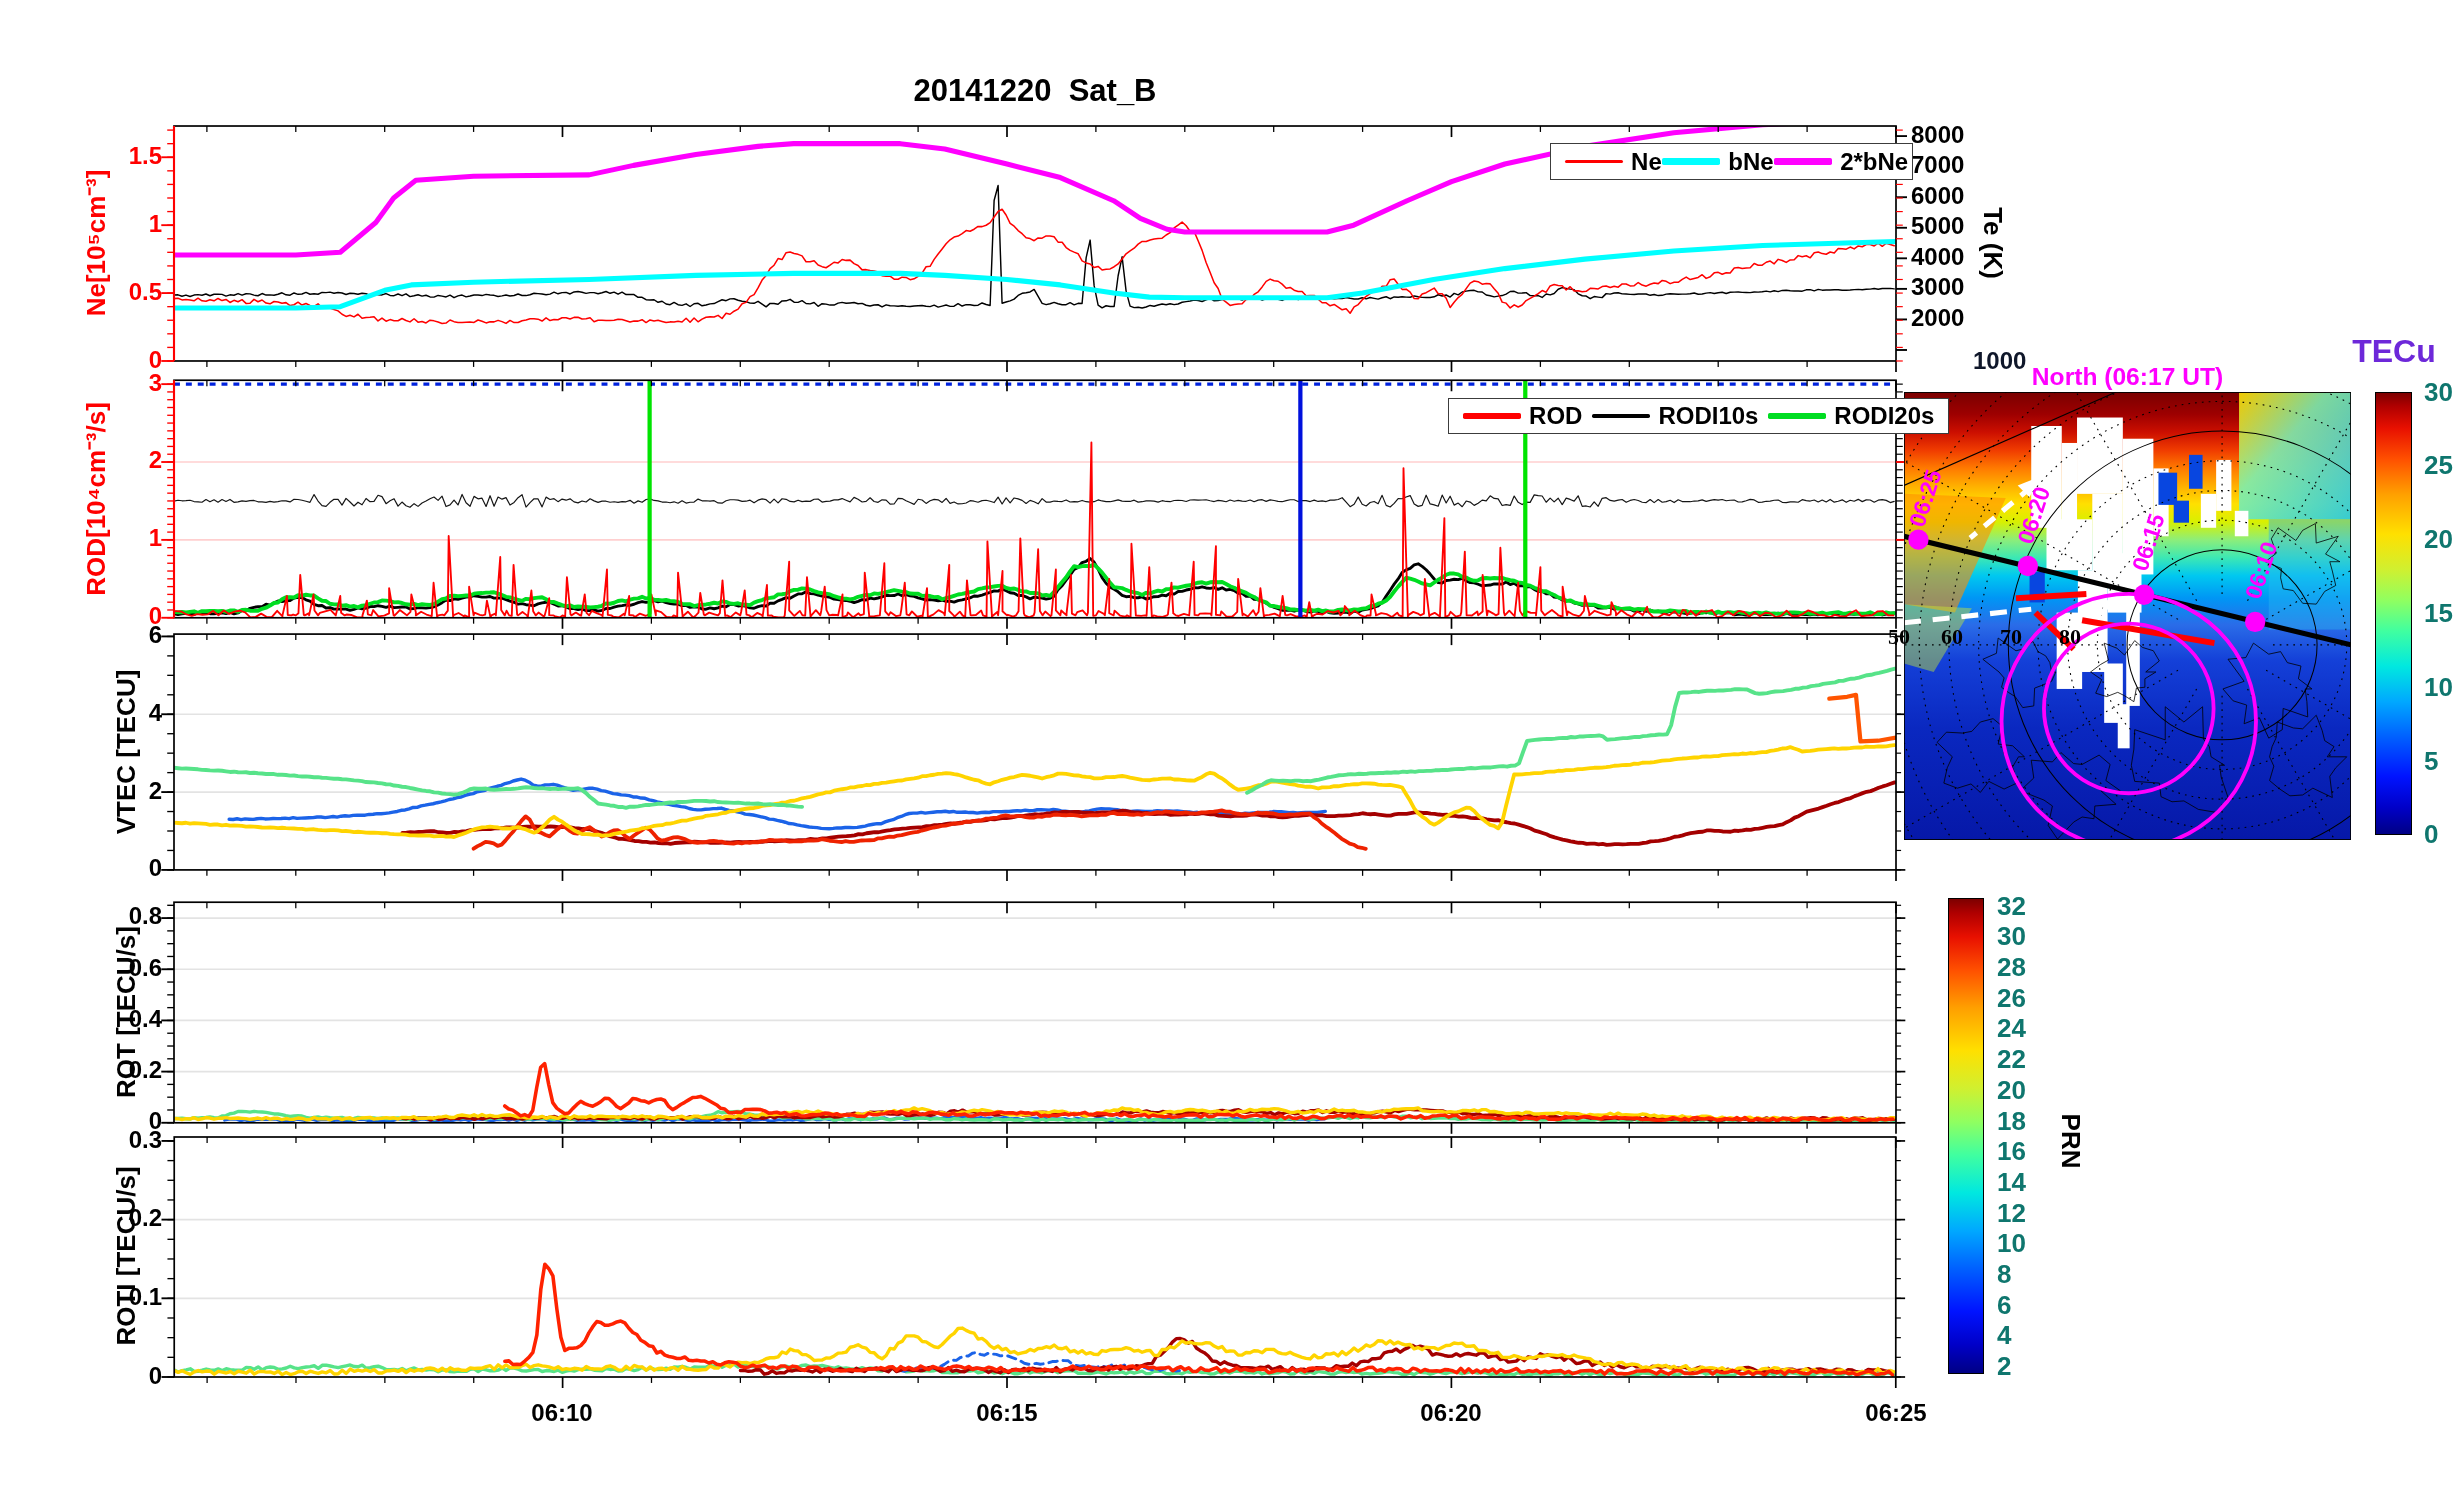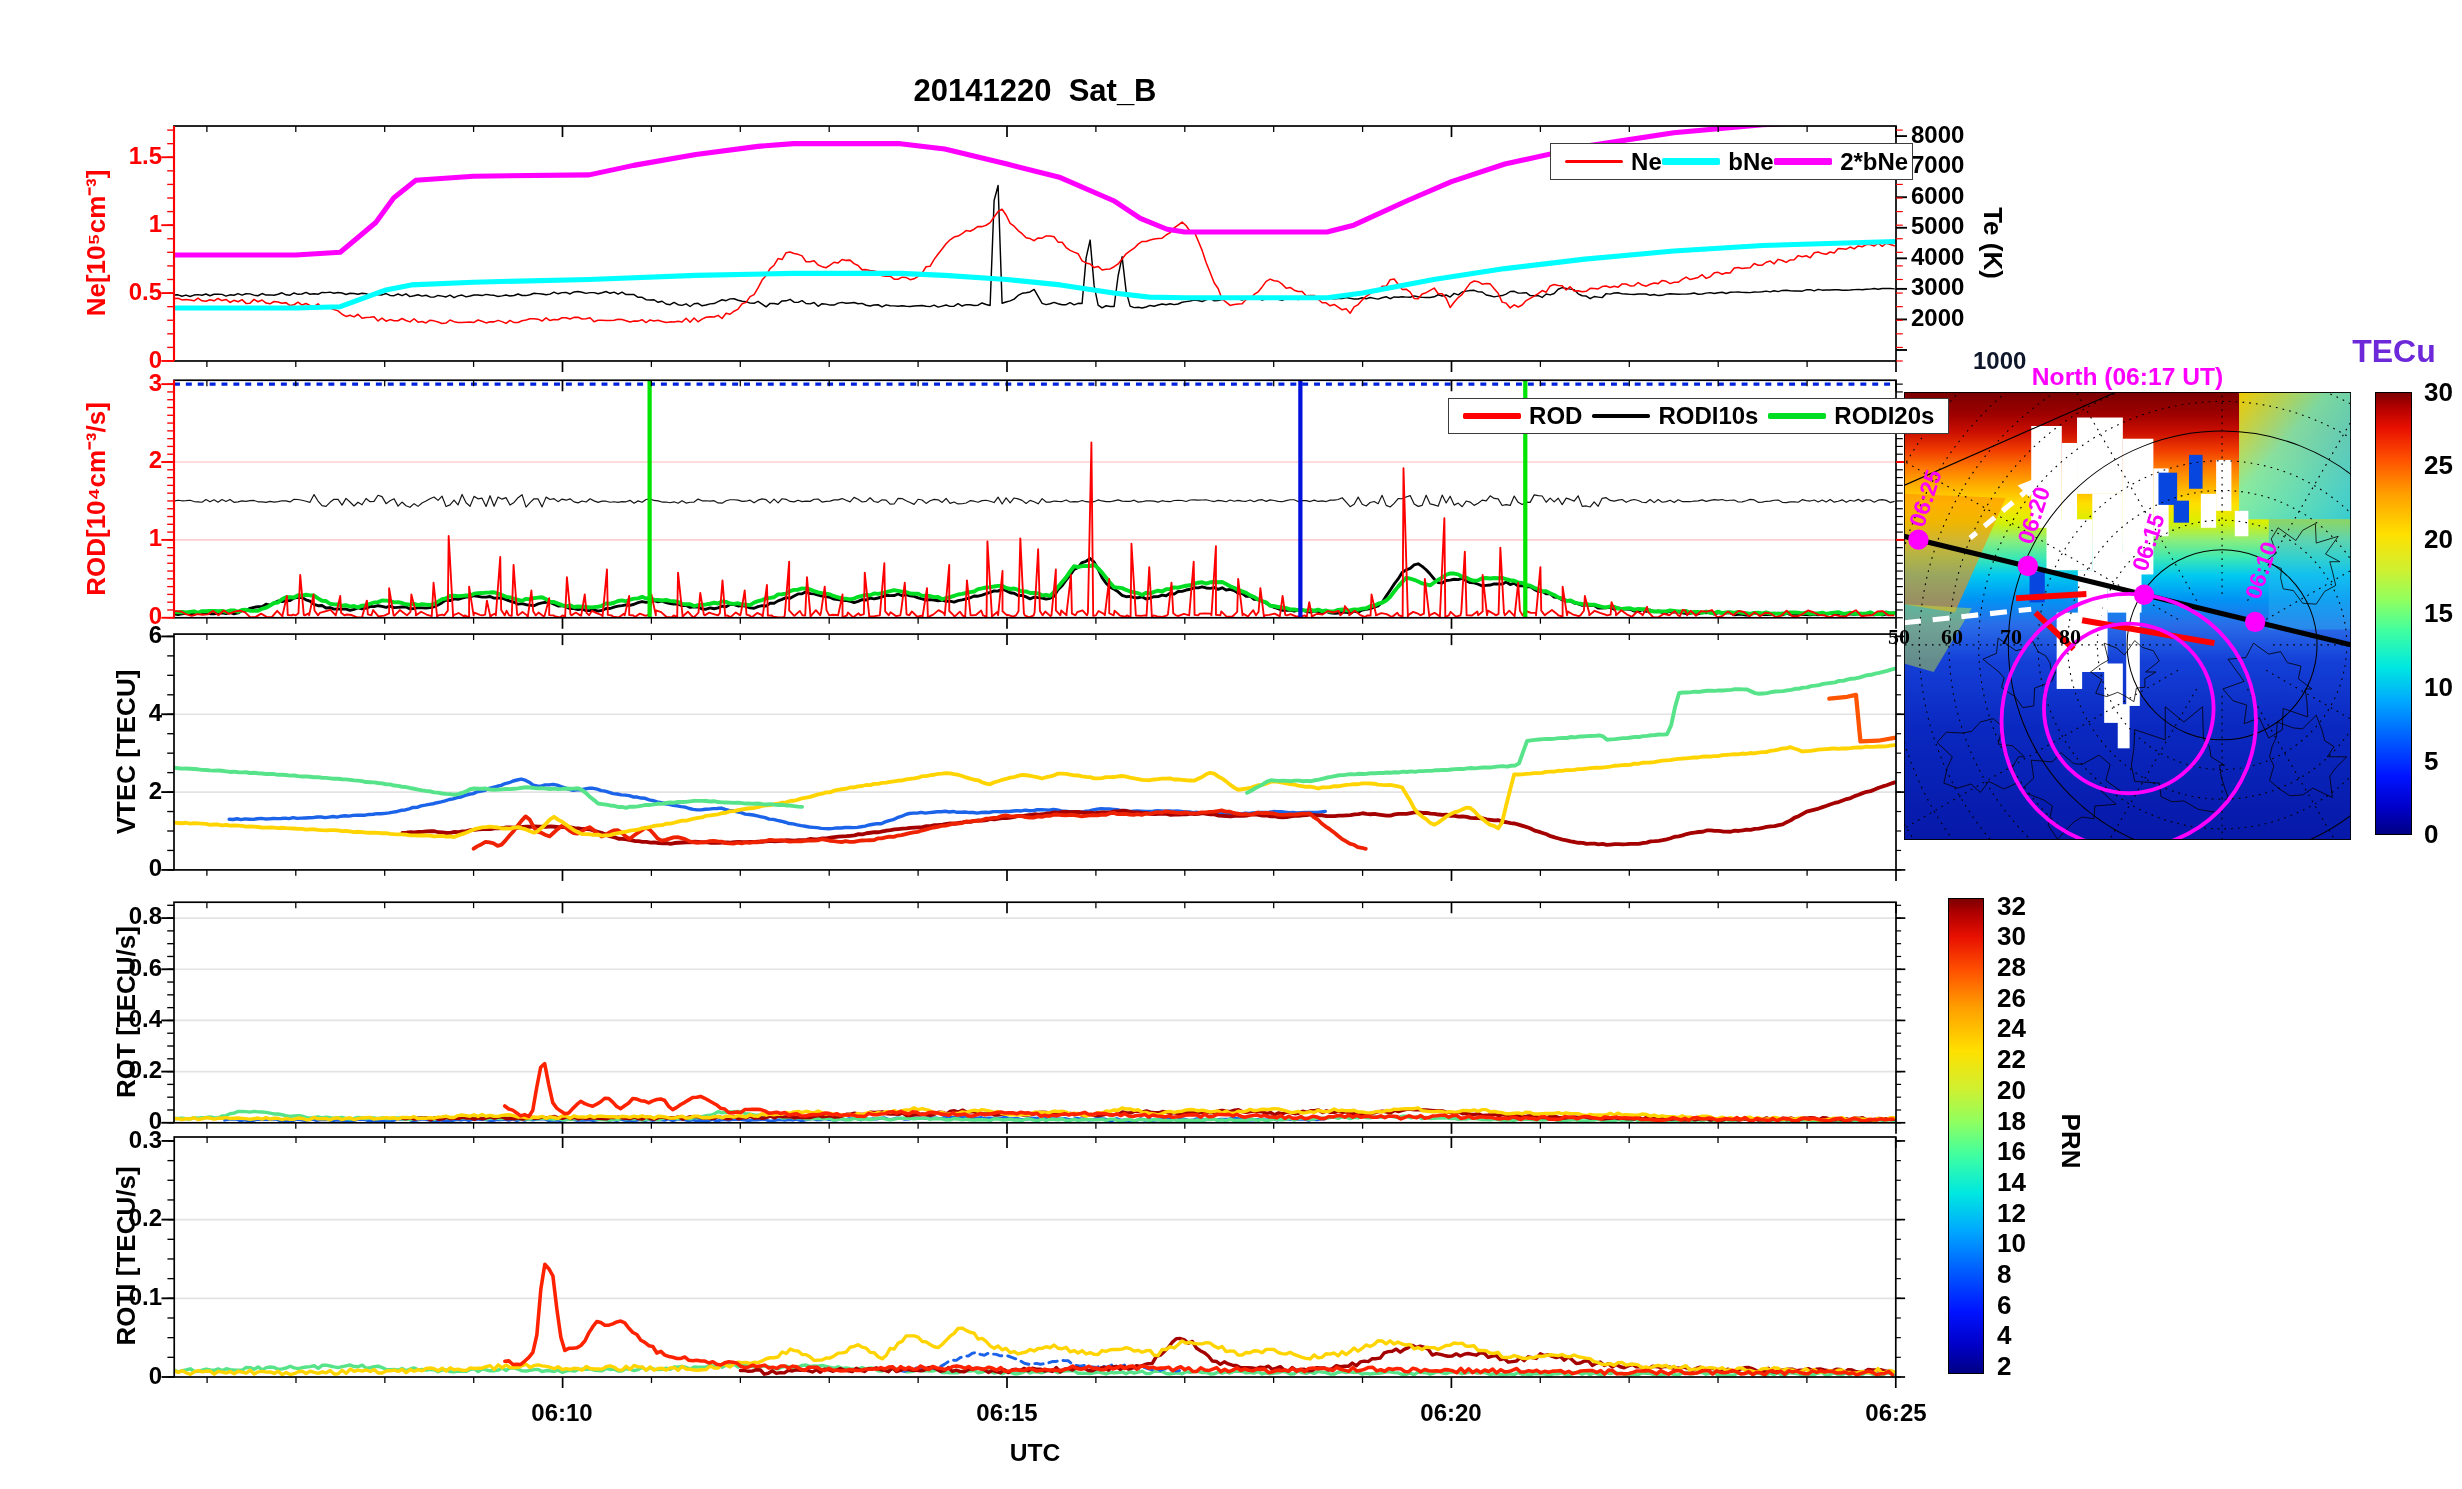--- a/index.html
+++ b/index.html
@@ -28,21 +28,21 @@
     background:linear-gradient(to top,
       #000085 0%, #0000c8 6%, #0013ff 13%, #0060ff 22%, #00a8ff 30%, #00e8e0 38%,
       #40ffa0 46%, #90ff60 53%, #d0f030 60%, #ffe000 68%, #ffa000 77%, #ff5000 85%,
       #e81000 92%, #b00000 97%, #7d0000 100%);}
   #tecu-bar{left:2375px;top:392px;width:37px;height:443px;}
   #prn-bar{left:1948px;top:898px;width:36px;height:476px;}
   .cb-title{position:absolute;left:2339px;top:333px;width:110px;text-align:center;
     font-size:32px;font-weight:700;color:#6d28d9;}
   .prn-label{position:absolute;left:2070px;top:1141px;font-size:26px;font-weight:700;color:#000;
     transform:translate(-50%,-50%) rotate(90deg);}
-  .cblab{position:absolute;font-size:26px;font-weight:700;color:#000000;text-align:center;}
+  .cblab{position:absolute;font-size:26px;font-weight:700;color:#0f766e;text-align:center;}
   .latlab{position:absolute;font-size:22px;font-weight:700;color:#000;z-index:4;font-family:Liberation Serif, serif;}
 </style>
 </head>
 <body>
 
 <div id="figure">
   <div class="fig-title">20141220  Sat_B</div>
 
   <div class="ylab red" style="left:95px;top:243px;">Ne[10⁵cm⁻³]</div>
   <div class="ylab ylab-r blk" style="left:1992px;top:243px;">Te (K)</div>
@@ -634,21 +634,20 @@
       <div class="ticklab" style="left:-93px;width:81px;text-align:right;top:68px;color:#000000;">0.2</div>
       <div class="ticklab" style="left:-93px;width:81px;text-align:right;top:-10.5px;color:#000000;">0.3</div>
     </div>
 
   <div id="xticklabels">
       <div class="ticklab" style="left:511px;width:102px;text-align:center;top:1400px;">06:10</div>
       <div class="ticklab" style="left:956px;width:102px;text-align:center;top:1400px;">06:15</div>
       <div class="ticklab" style="left:1400px;width:102px;text-align:center;top:1400px;">06:20</div>
       <div class="ticklab" style="left:1845px;width:102px;text-align:center;top:1400px;">06:25</div>
     </div>
-  <div class="xlab">UTC</div>
 
   <div class="map-title">North (06:17 UT)</div>
   <div id="map"><svg width="447" height="448" viewBox="0 0 527 528">
         <defs>
     <linearGradient id="tecbg" x1="0" y1="0" x2="0" y2="1">
       <stop offset="0" stop-color="#7a0000"></stop>
             <stop offset="0.05" stop-color="#9e0000"></stop>
       <stop offset="0.09" stop-color="#cc0f00"></stop>
             <stop offset="0.13" stop-color="#f03c00"></stop>
       <stop offset="0.17" stop-color="#ff7a00"></stop>

